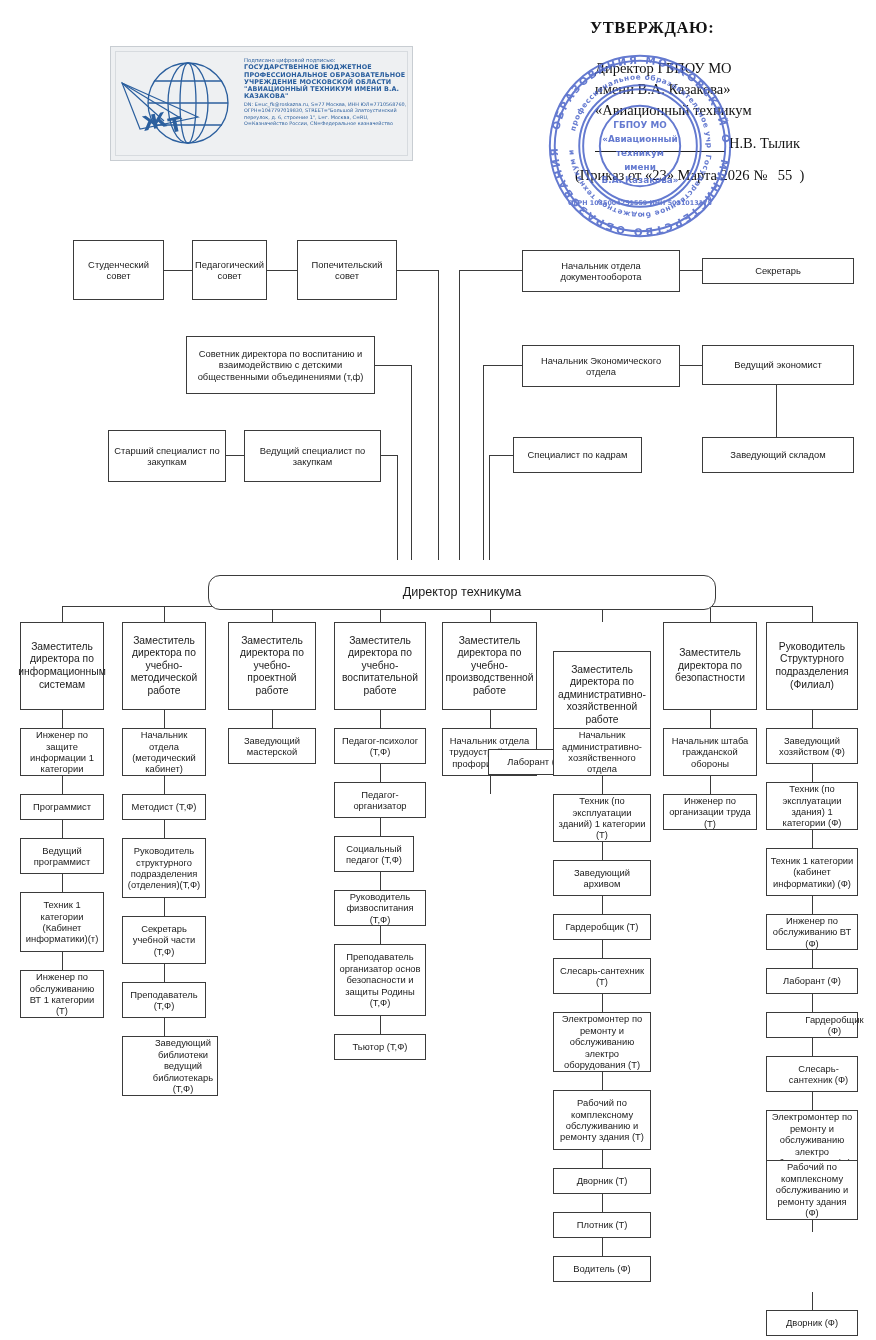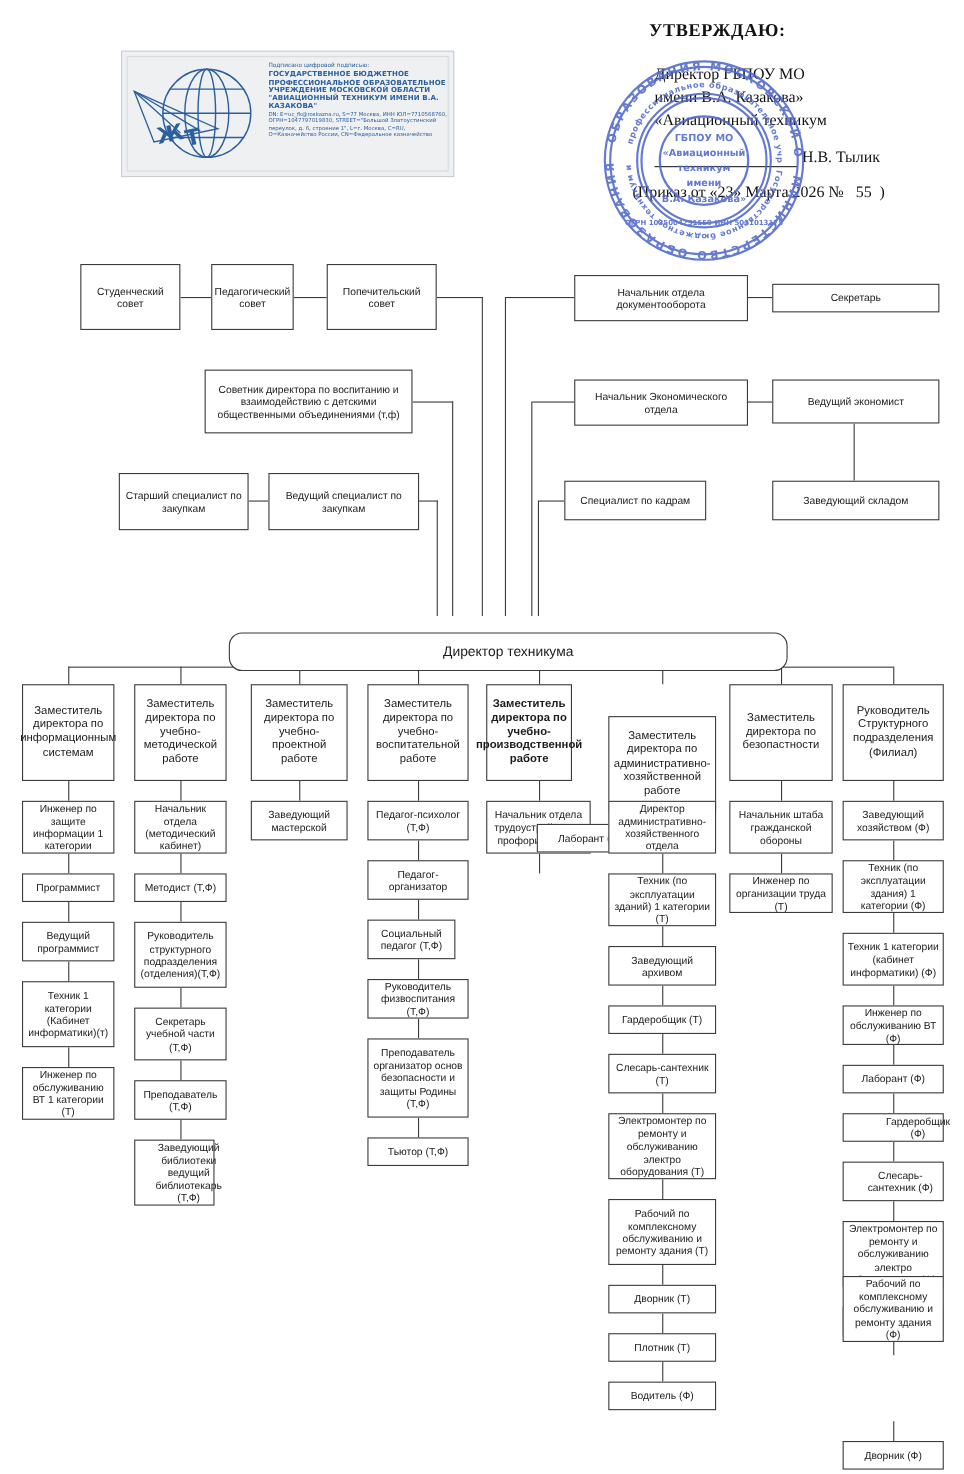--- a/index.html
+++ b/index.html
@@ -275,49 +275,49 @@
     <div class="bx" style="left: 122px; top: 728px; width: 84px; height: 48px;">Начальник отдела (методический кабинет)</div>
     <div class="ln lnv" style="left: 164px; top: 776px; height: 18px;"></div>
     <div class="bx" style="left: 122px; top: 794px; width: 84px; height: 26px;">Методист (Т,Ф)</div>
     <div class="ln lnv" style="left: 164px; top: 820px; height: 18px;"></div>
     <div class="bx" style="left: 122px; top: 838px; width: 84px; height: 60px;">Руководитель структурного подразделения (отделения)(Т,Ф)</div>
     <div class="ln lnv" style="left: 164px; top: 898px; height: 18px;"></div>
     <div class="bx" style="left: 122px; top: 916px; width: 84px; height: 48px;">Секретарь учебной части (Т,Ф)</div>
     <div class="ln lnv" style="left: 164px; top: 964px; height: 18px;"></div>
     <div class="bx" style="left: 122px; top: 982px; width: 84px; height: 36px;">Преподаватель (Т,Ф)</div>
     <div class="ln lnv" style="left: 164px; top: 1018px; height: 18px;"></div>
-    <div class="bx" style="left: 122px; top: 1036px; width: 73px; height: 60px; padding-left: 29px;">Заведующий библиотеки ведущий библиотекарь (Т,Ф)</div>
+    <div class="bx" style="left: 122px; top: 1036px; width: 96px; height: 60px; padding-left: 29px;">Заведующий библиотеки ведущий библиотекарь (Т,Ф)</div>
     <div class="ln lnv" style="left: 272px; top: 606px; height: 16px;"></div>
     <div class="bx big" style="left: 228px; top: 622px; width: 88px; height: 88px;">Заместитель директора по учебно-проектной работе</div>
     <div class="ln lnv" style="left: 272px; top: 710px; height: 18px;"></div>
     <div class="bx" style="left: 228px; top: 728px; width: 88px; height: 36px;">Заведующий мастерской</div>
     <div class="ln lnv" style="left: 380px; top: 606px; height: 16px;"></div>
     <div class="bx big" style="left: 334px; top: 622px; width: 92px; height: 88px;">Заместитель директора по учебно-воспитательной работе</div>
     <div class="ln lnv" style="left: 380px; top: 710px; height: 18px;"></div>
     <div class="bx" style="left: 334px; top: 728px; width: 92px; height: 36px;">Педагог-психолог (Т,Ф)</div>
     <div class="ln lnv" style="left: 380px; top: 764px; height: 18px;"></div>
     <div class="bx" style="left: 334px; top: 782px; width: 92px; height: 36px;">Педагог-организатор</div>
     <div class="ln lnv" style="left: 380px; top: 818px; height: 18px;"></div>
     <div class="bx" style="left: 334px; top: 836px; width: 80px; height: 36px;">Социальный педагог (Т,Ф)</div>
     <div class="ln lnv" style="left: 380px; top: 872px; height: 18px;"></div>
     <div class="bx" style="left: 334px; top: 890px; width: 92px; height: 36px;">Руководитель физвоспитания (Т,Ф)</div>
     <div class="ln lnv" style="left: 380px; top: 926px; height: 18px;"></div>
     <div class="bx" style="left: 334px; top: 944px; width: 92px; height: 72px;">Преподаватель организатор основ безопасности и защиты Родины (Т,Ф)</div>
     <div class="ln lnv" style="left: 380px; top: 1016px; height: 18px;"></div>
     <div class="bx" style="left: 334px; top: 1034px; width: 92px; height: 26px;">Тьютор (Т,Ф)</div>
     <div class="ln lnv" style="left: 489.5px; top: 606px; height: 16px;"></div>
-    <div class="bx big" style="left: 442px; top: 622px; width: 78px; height: 88px; font-weight: bold;">Заместитель директора по учебно-производственной работе</div>
+    <div class="bx big" style="left: 442px; top: 622px; width: 95px; height: 88px;">Заместитель директора по учебно-производственной работе</div>
     <div class="ln lnv" style="left: 489.5px; top: 710px; height: 18px;"></div>
     <div class="bx" style="left: 442px; top: 728px; width: 95px; height: 48px;">Начальник отдела трудоустройства и профориентации</div>
     <div class="ln lnv" style="left: 489.5px; top: 776px; height: 18px;"></div>
     <div class="bx" style="left: 442px; top: 749px; width: 95px; height: 26px; margin-left: 46px;">Лаборант (Т)</div>
     <div class="ln lnv" style="left: 602px; top: 606px; height: 16px;"></div>
     <div class="bx big" style="left: 553px; top: 622px; width: 98px; height: 88px; margin-top: 29px;">Заместитель директора по административно-хозяйственной работе</div>
     <div class="ln lnv" style="left: 602px; top: 710px; height: 18px;"></div>
-    <div class="bx" style="left: 553px; top: 728px; width: 98px; height: 48px;">Директор административно-хозяйственного отдела</div>
+    <div class="bx" style="left: 553px; top: 728px; width: 98px; height: 48px;">Начальник административно-хозяйственного отдела</div>
     <div class="ln lnv" style="left: 602px; top: 776px; height: 18px;"></div>
     <div class="bx" style="left: 553px; top: 794px; width: 98px; height: 48px;">Техник (по эксплуатации зданий) 1 категории (Т)</div>
     <div class="ln lnv" style="left: 602px; top: 842px; height: 18px;"></div>
     <div class="bx" style="left: 553px; top: 860px; width: 98px; height: 36px;">Заведующий архивом</div>
     <div class="ln lnv" style="left: 602px; top: 896px; height: 18px;"></div>
     <div class="bx" style="left: 553px; top: 914px; width: 98px; height: 26px;">Гардеробщик (Т)</div>
     <div class="ln lnv" style="left: 602px; top: 940px; height: 18px;"></div>
     <div class="bx" style="left: 553px; top: 958px; width: 98px; height: 36px;">Слесарь-сантехник (Т)</div>
     <div class="ln lnv" style="left: 602px; top: 994px; height: 18px;"></div>
     <div class="bx" style="left: 553px; top: 1012px; width: 98px; height: 60px;">Электромонтер по ремонту и обслуживанию электро оборудования (Т)</div>

